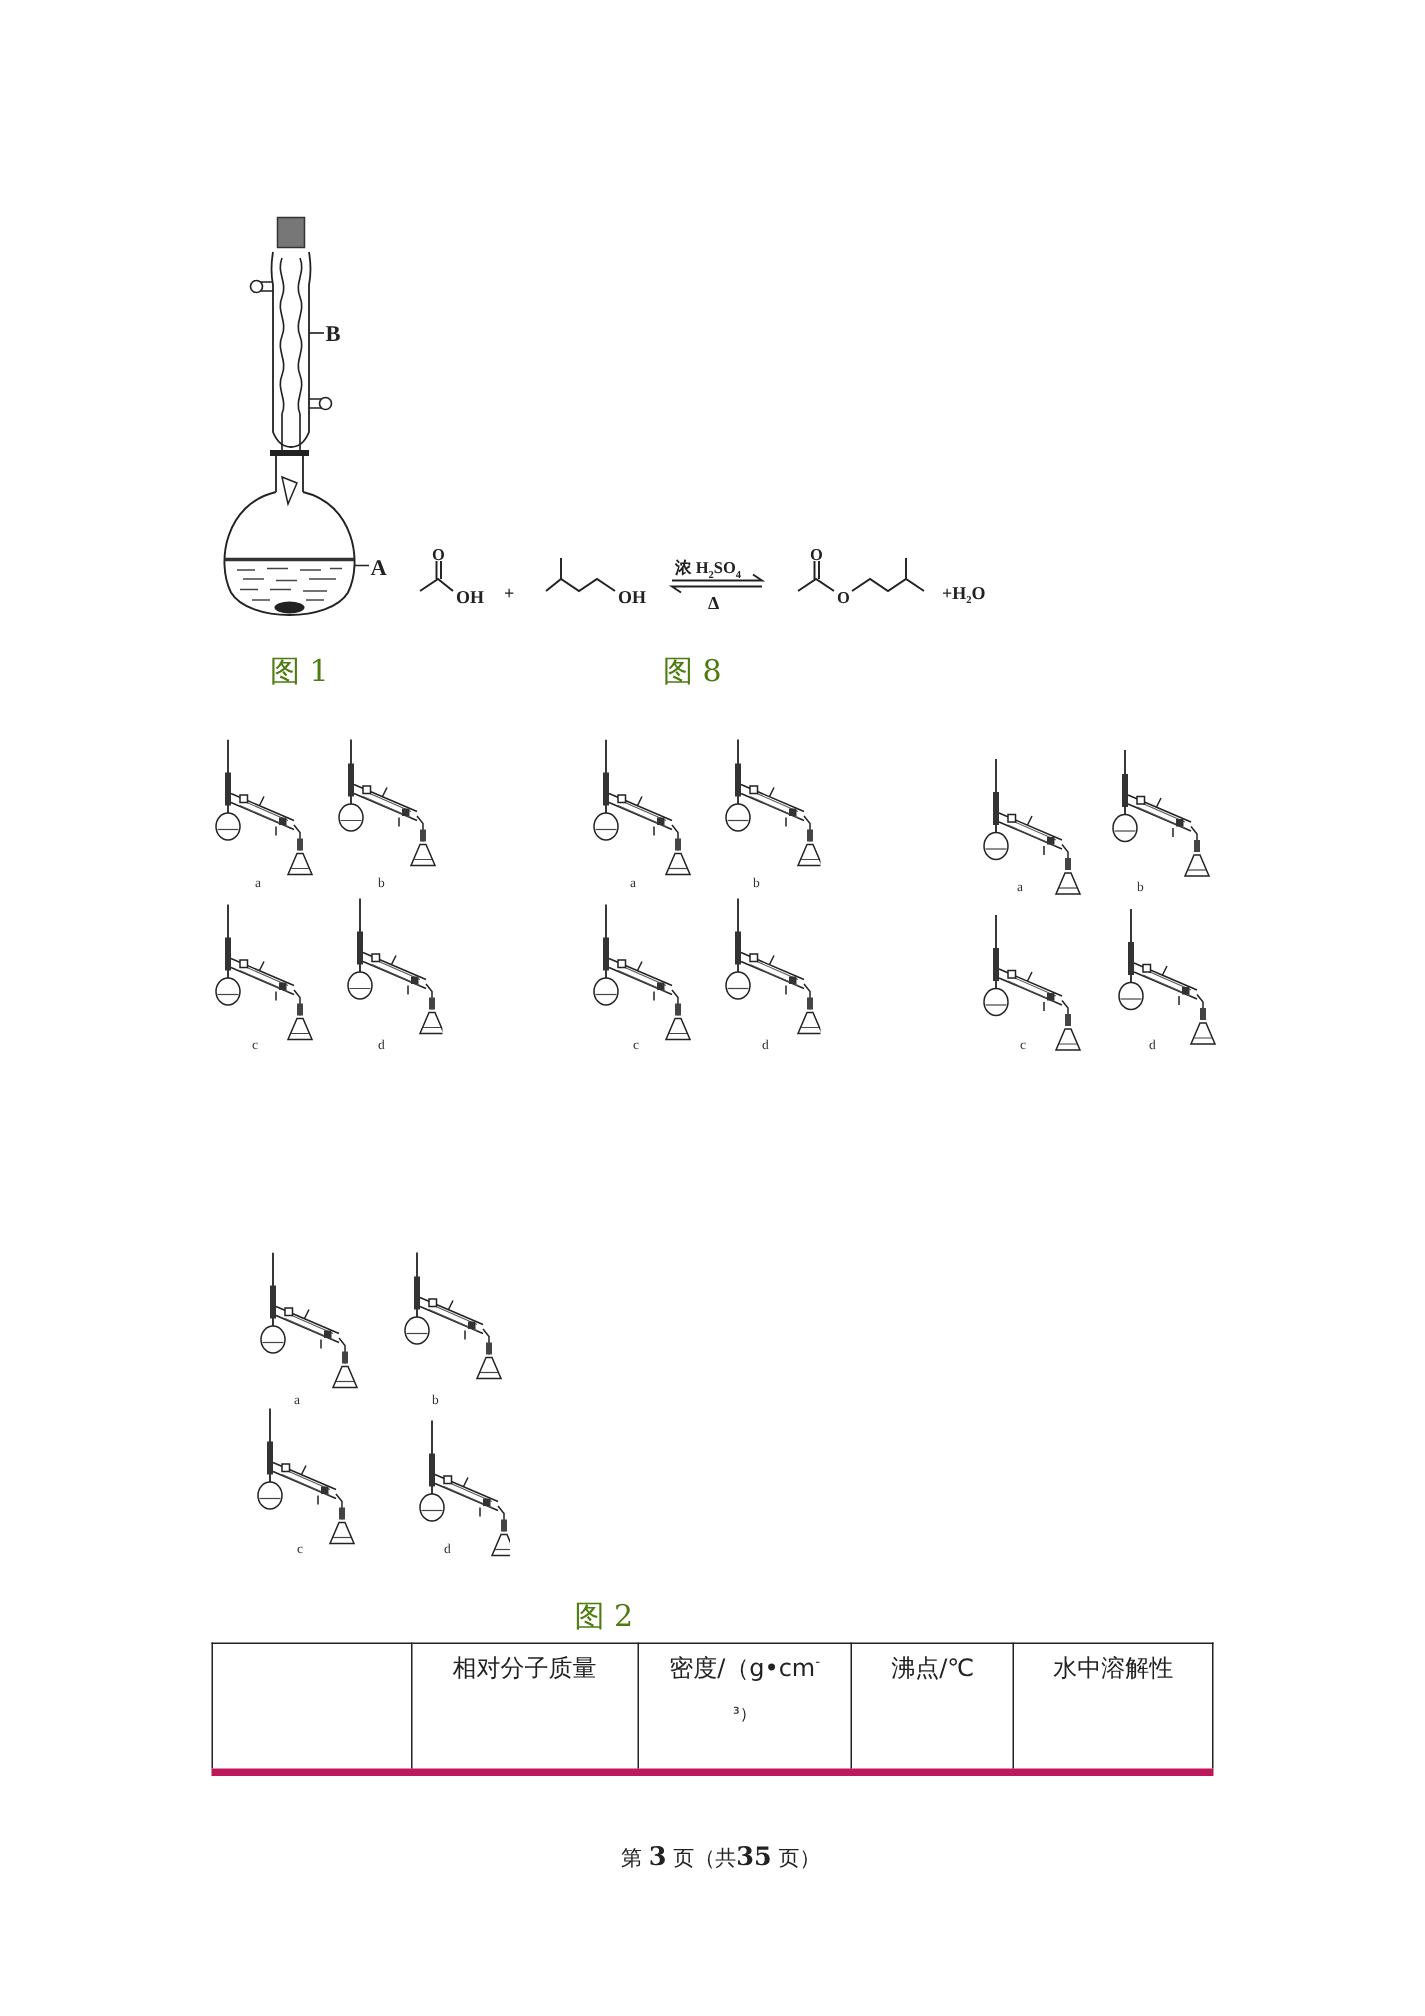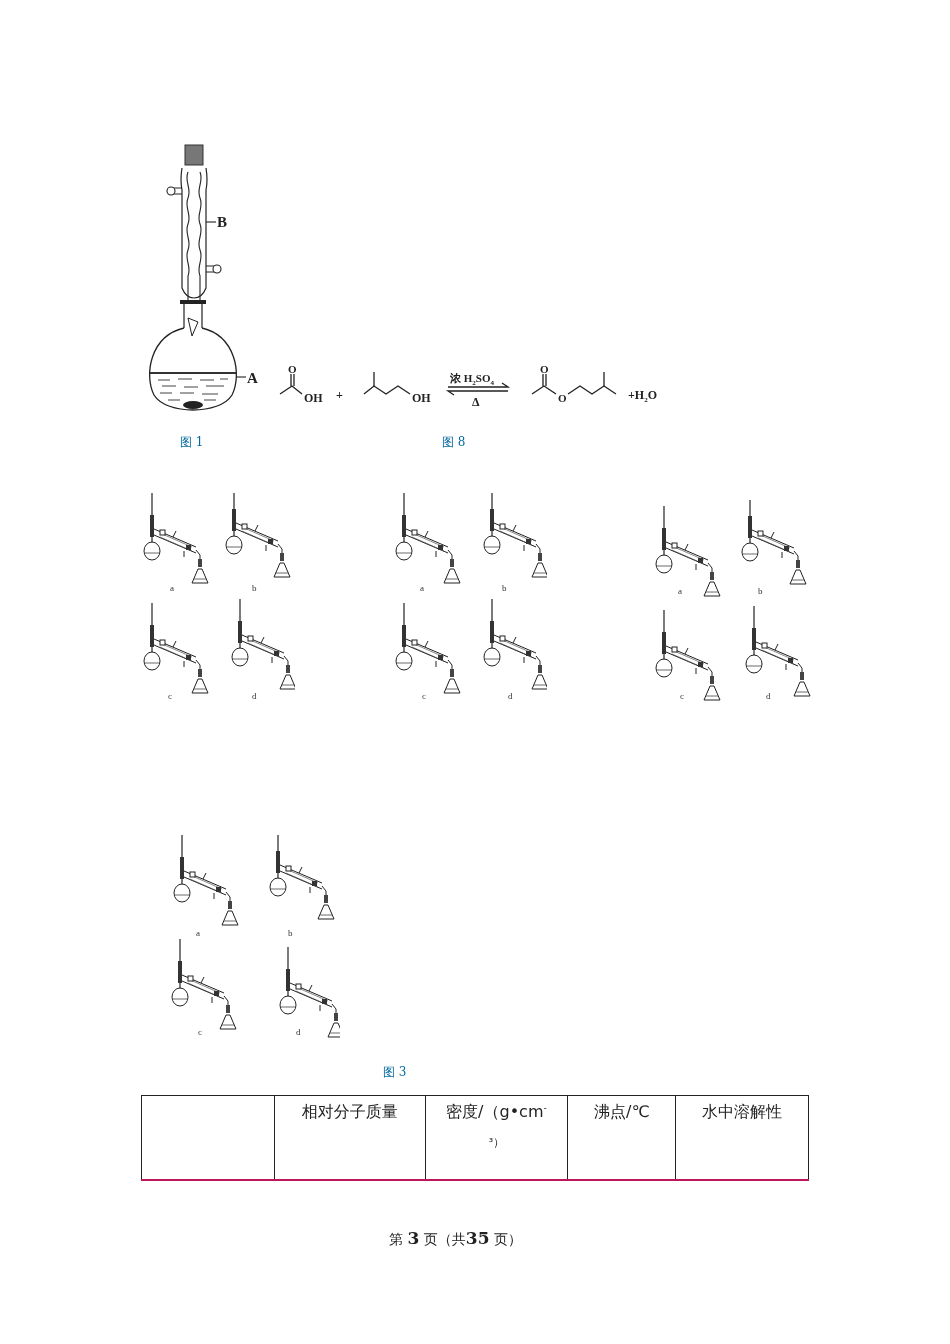--- a/index.html
+++ b/index.html
@@ -1,32 +1,32 @@
 <!DOCTYPE html>
 <html><head>
 <meta charset="utf-8">
 <style>
   html, body { margin: 0; padding: 0; background: #ffffff; }
   body { width: 950px; height: 1344px; position: relative; overflow: hidden;
          font-family: "DejaVu Serif", "Liberation Serif", serif; color: #111; }
   .abs { position: absolute; }
-  .fig-label { position: absolute; font-size: 12px; color: #0369a1; font-family: "DejaVu Serif", serif; }
+  .fig-label { position: absolute; font-size: 20px; color: #4d7c0f; font-family: "DejaVu Serif", serif; }
   svg { display: block; }
   .app-grid { position: absolute; }
   .app-grid .lbl { font-family: "Liberation Serif", serif; font-size: 9px; fill: #333; }
   table.props { position: absolute; left: 141px; top: 1095px; width: 668px;
                 border-collapse: collapse; font-family: "DejaVu Sans", "Liberation Sans", sans-serif; }
   table.props td { border: 1px solid #222; vertical-align: top; text-align: center;
                    font-size: 16px; color: #222; padding: 0 4px; }
   table.props tr.head td { height: 77px; padding-top: 6px; }
   table.props tr.row td { height: 36px; vertical-align: middle; }
-  table.props { border-top: 1.5px solid #222; border-bottom: 2px solid #be185d; }
+  table.props { border-top: 1.5px solid #222; border-bottom: 5px solid #be185d; }
   .sup { display: block; font-size: 11px; margin-top: 12px; }
   .footer { position: absolute; left: 0; width: 911px; top: 1228px; text-align: center;
-            font-size: 14px; color: #222; font-family: "DejaVu Serif", serif; }
+            font-size: 14px; color: #222; font-family: "DejaVu Serif", serif; padding-left: 25px; }
   .footer b { font-size: 17px; }
 </style>
 </head>
 <body>
 
 <div class="abs" style="left:140px;top:140px;width:140px;height:275px;">
   <svg width="140" height="275" viewBox="0 0 140 275">
 
     <rect x="45" y="5" width="18" height="20" fill="#777" stroke="#333" stroke-width="1"></rect>
 
@@ -179,21 +179,21 @@
     <use href="#distill" x="96" y="-6"></use>
     <use href="#distill" x="-2" y="104"></use>
     <use href="#distill" x="106" y="112"></use>
     <text class="lbl" x="26" y="101">a</text>
     <text class="lbl" x="118" y="101">b</text>
     <text class="lbl" x="28" y="200">c</text>
     <text class="lbl" x="126" y="200">d</text>
   </svg>
 </div>
 
-<div class="fig-label" style="left:383px;top:1064px;">图 3</div>
+<div class="fig-label" style="left:383px;top:1064px;">图 2</div>
 
 <table class="props">
   <colgroup>
     <col style="width:133px">
       <col style="width:151px">
       <col style="width:143px">
       <col style="width:108px">
       <col style="width:133px">
   </colgroup>
   <tbody>

